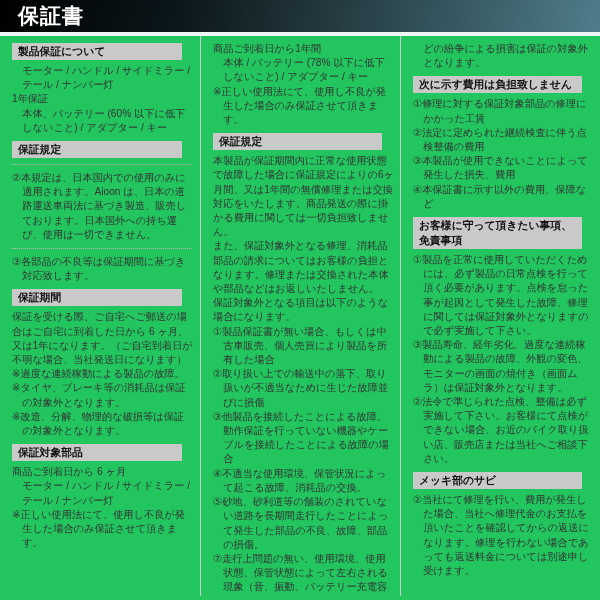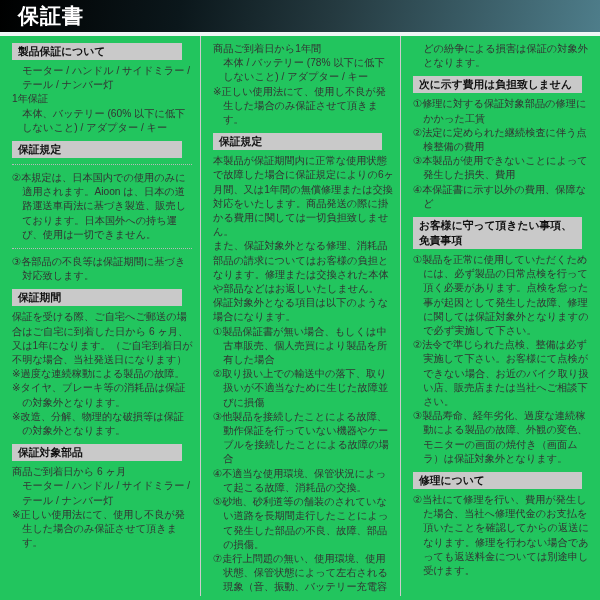--- a/index.html
+++ b/index.html
@@ -106,19 +106,19 @@
       </div>
     <div class="col">
         <div class="indent">どの紛争による損害は保証の対象外となります。</div>
         <div class="heading">次に示す費用は負担致しません</div>
         <div class="hang">①修理に対する保証対象部品の修理にかかった工賃</div>
         <div class="hang">②法定に定められた継続検査に伴う点検整備の費用</div>
         <div class="hang">③本製品が使用できないことによって発生した損失、費用</div>
         <div class="hang">④本保証書に示す以外の費用、保障など</div>
         <div class="heading">お客様に守って頂きたい事項、免責事項</div>
         <div class="hang">①製品を正常に使用していただくためには、必ず製品の日常点検を行って頂く必要があります。点検を怠った事が起因として発生した故障、修理に関しては保証対象外となりますので必ず実施して下さい。</div>
+        <div class="hang">③製品寿命、経年劣化、過度な連続稼動による製品の故障、外観の変色、モニターの画面の焼付き（画面ムラ）は保証対象外となります。</div>
         <div class="hang">②法令で準じられた点検、整備は必ず実施して下さい。お客様にて点検ができない場合、お近のバイク取り扱い店、販売店または当社へご相談下さい。</div>
-        <div class="hang">③製品寿命、経年劣化、過度な連続稼動による製品の故障、外観の変色、モニターの画面の焼付き（画面ムラ）は保証対象外となります。</div>
-        <div class="heading">修理について</div>
+        <div class="heading">メッキ部のサビ</div>
         <div class="hang">②当社にて修理を行い、費用が発生した場合、当社へ修理代金のお支払を頂いたことを確認してからの返送になります。修理を行わない場合であっても返送料金については別途申し受けます。</div>
       </div>
   </div>
 </div>
 
 </body></html>

